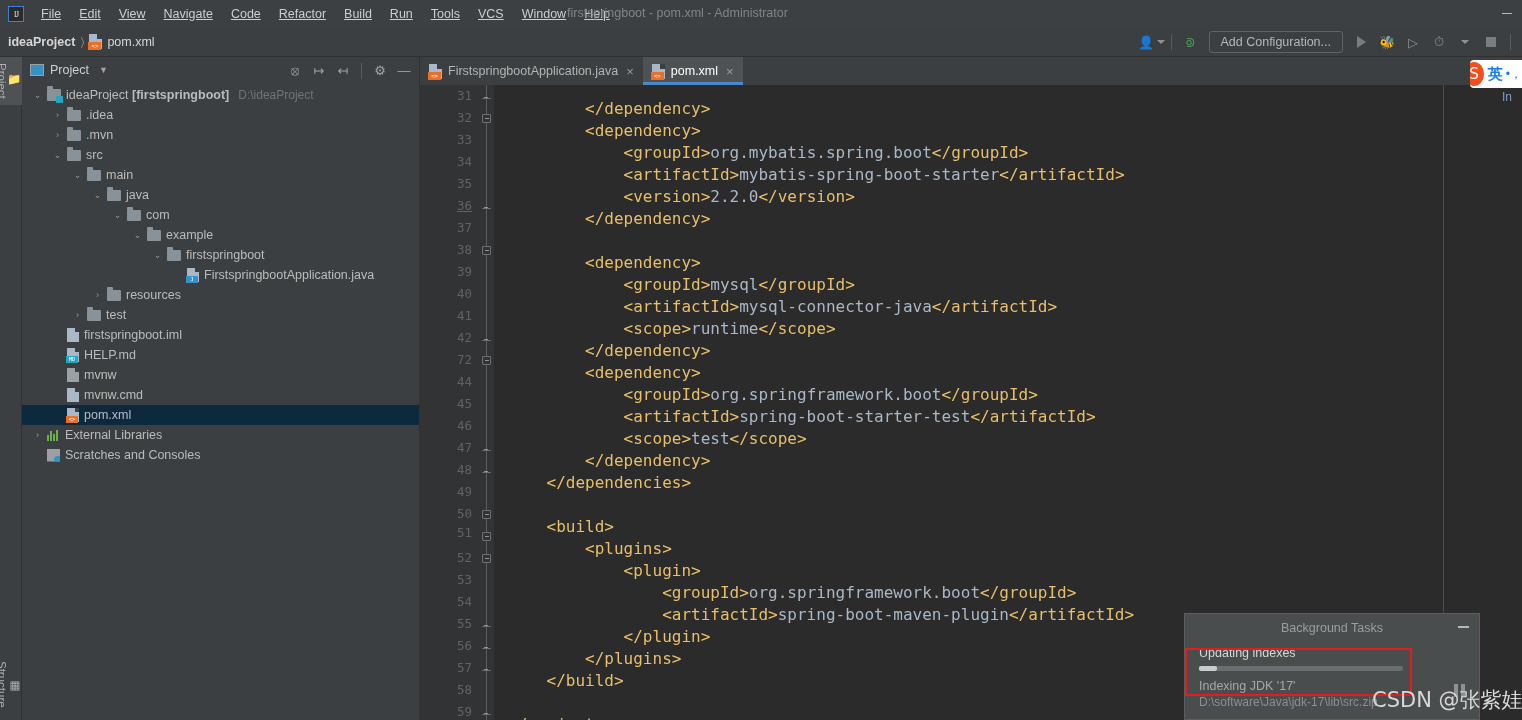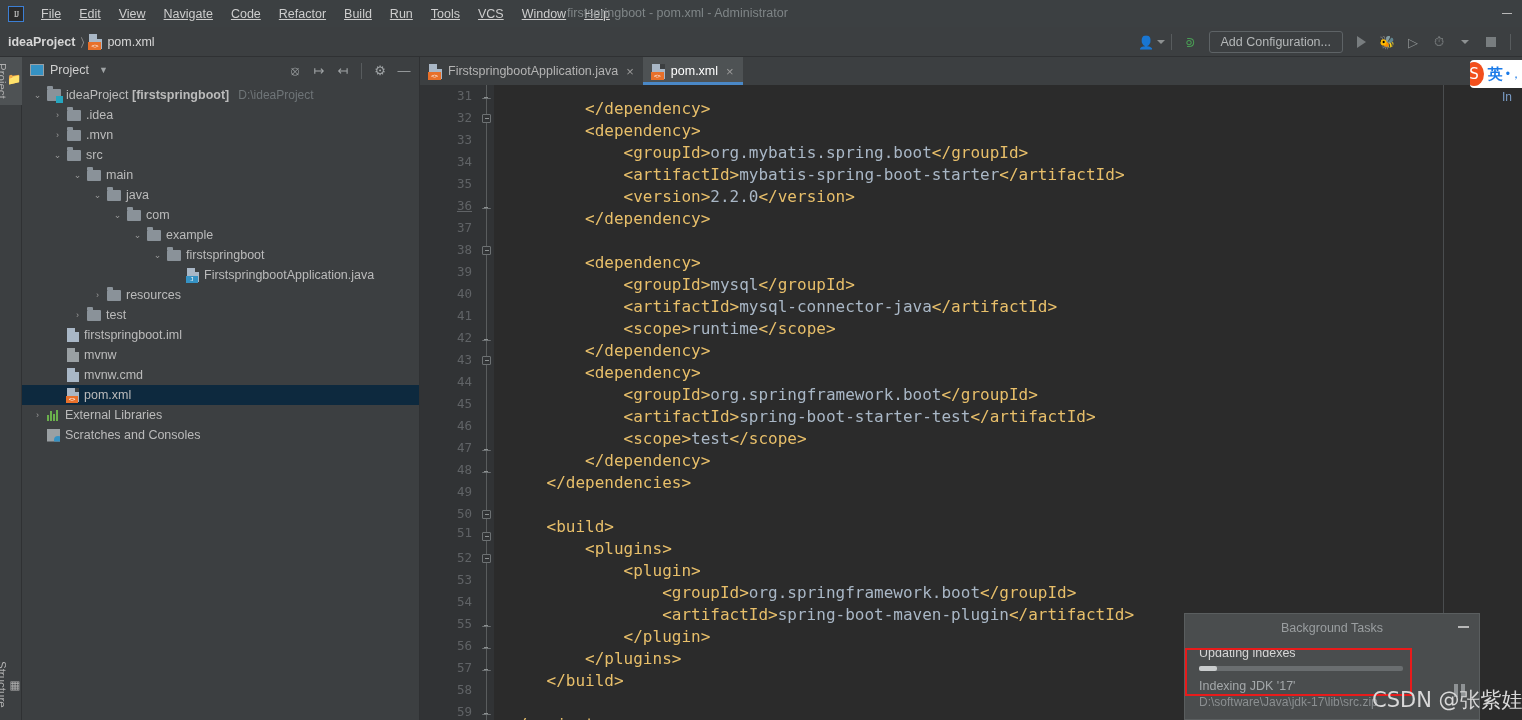--- a/index.html
+++ b/index.html
@@ -458,20 +458,29 @@
           <span style="display:inline-block;width:30px;flex:none"></span>
           <span class="arrow"></span>
           <span style="width:4px;flex:none"></span>
           <span class="fileicon"></span>
           <span>firstspringboot.iml</span>
         </div>
         <div class="tree-row">
           <span style="display:inline-block;width:30px;flex:none"></span>
           <span class="arrow"></span>
           <span style="width:4px;flex:none"></span>
+          <span class="fileicon">
+            <span class="badge b-md">MD</span>
+          </span>
+          <span>HELP.md</span>
+        </div>
+        <div class="tree-row">
+          <span style="display:inline-block;width:30px;flex:none"></span>
+          <span class="arrow"></span>
+          <span style="width:4px;flex:none"></span>
           <span class="fileicon" style="background:#9aa0a3"></span>
           <span>mvnw</span>
         </div>
         <div class="tree-row">
           <span style="display:inline-block;width:30px;flex:none"></span>
           <span class="arrow"></span>
           <span style="width:4px;flex:none"></span>
           <span class="fileicon"></span>
           <span>mvnw.cmd</span>
         </div>
@@ -528,21 +537,21 @@
           <div class="ln" style="top: 44px;">33</div>
           <div class="ln" style="top: 66px;">34</div>
           <div class="ln" style="top: 88px;">35</div>
           <div class="ln" style="top: 110px; text-decoration: underline;">36</div>
           <div class="ln" style="top: 132px;">37</div>
           <div class="ln" style="top: 154px;">38</div>
           <div class="ln" style="top: 176px;">39</div>
           <div class="ln" style="top: 198px;">40</div>
           <div class="ln" style="top: 220px;">41</div>
           <div class="ln" style="top: 242px;">42</div>
-          <div class="ln" style="top: 264px;">43</div>
+          <div class="ln" style="top: 264px;">72</div>
           <div class="ln" style="top: 286px;">44</div>
           <div class="ln" style="top: 308px;">45</div>
           <div class="ln" style="top: 330px;">46</div>
           <div class="ln" style="top: 352px;">47</div>
           <div class="ln" style="top: 374px;">48</div>
           <div class="ln" style="top: 396px;">49</div>
           <div class="ln" style="top: 418px;">50</div>
           <div class="ln" style="top: 437px;">51</div>
           <div class="ln" style="top: 462px;">52</div>
           <div class="ln" style="top: 484px;">53</div>

